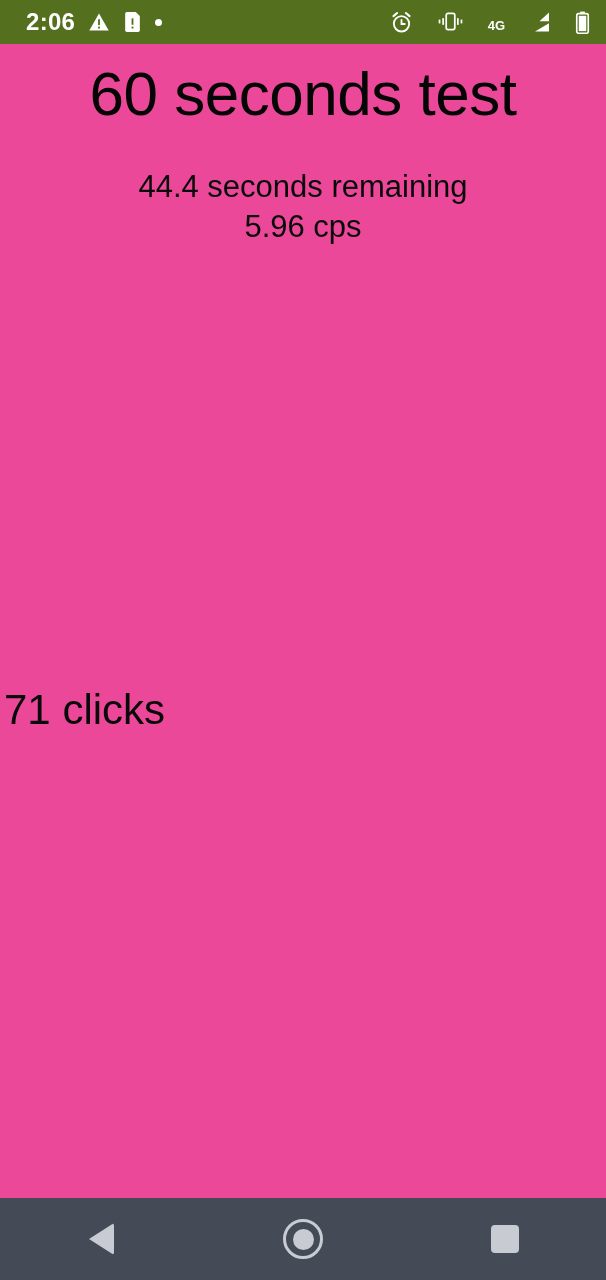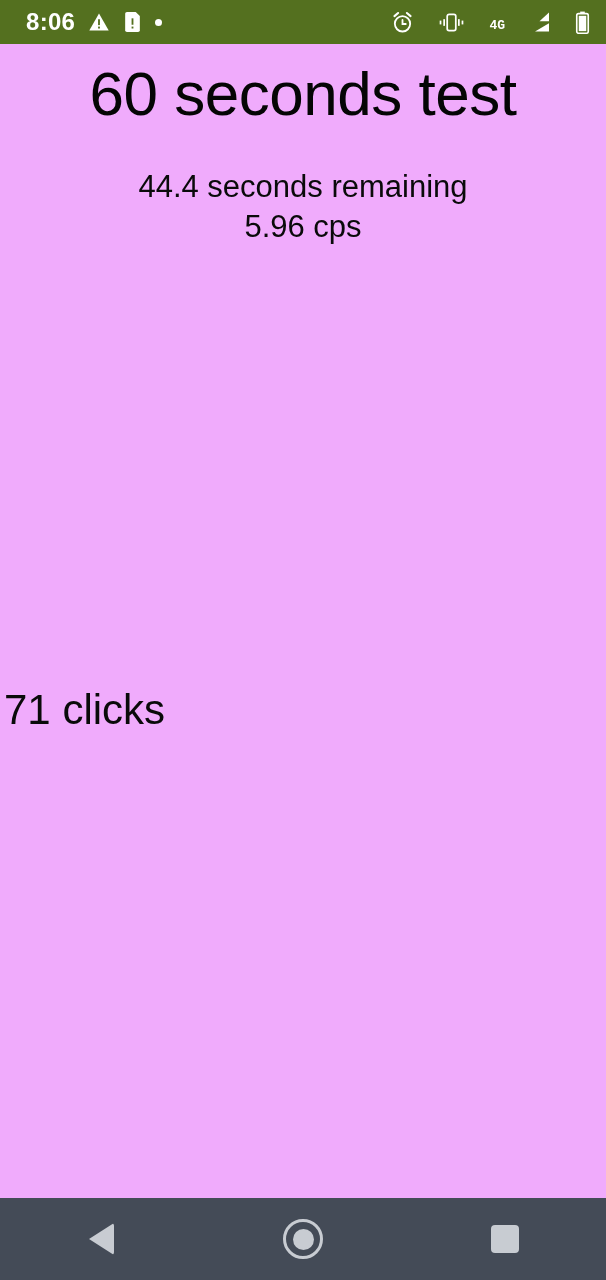--- a/index.html
+++ b/index.html
@@ -38,23 +38,22 @@
   #status-clock {
     color: #ffffff;
     font-size: 24px;
     font-weight: bold;
     letter-spacing: 0.3px;
     line-height: 1;
   }
 
   #status-right {
     display: flex;
-    align-items: center;
+    align-items: flex-start;
     gap: 24px;
-    font-family: Liberation Mono, monospace;
   }
 
   .sb-icon {
     display: inline-flex;
     align-items: center;
     justify-content: center;
   }
 
   .dot-icon {
     width: 7px;
@@ -73,21 +72,21 @@
     align-self: flex-start;
     margin-top: 8px;
   }
 
   
   #app-content {
     position: absolute;
     top: 44px; left: 0;
     width: 606px;
     height: 1154px;
-    background: #f0abfc;
+    background: #ec4899;
   }
 
   #page-title {
     position: absolute;
     top: 15px;
     left: 0;
     width: 606px;
     text-align: center;
     font-size: 62px;
     font-weight: normal;
@@ -172,21 +171,21 @@
     border-radius: 4px;
   }
 </style>
 </head>
 <body>
 
 <div id="status-bar">
 
   <div id="status-left">
 
-    <span id="status-clock">8:06</span>
+    <span id="status-clock">2:06</span>
 
     <span class="sb-icon">
       <svg width="22" height="22" viewBox="0 0 24 24" aria-hidden="true">
         <path d="M12 2.6 L22.6 21.4 L1.4 21.4 Z" fill="#ffffff"></path>
         <rect x="11" y="9" width="2" height="6.4" fill="#54701f"></rect>
         <rect x="11" y="17" width="2" height="2.1" fill="#54701f"></rect>
       </svg>
     </span>
 
     <span class="sb-icon">

